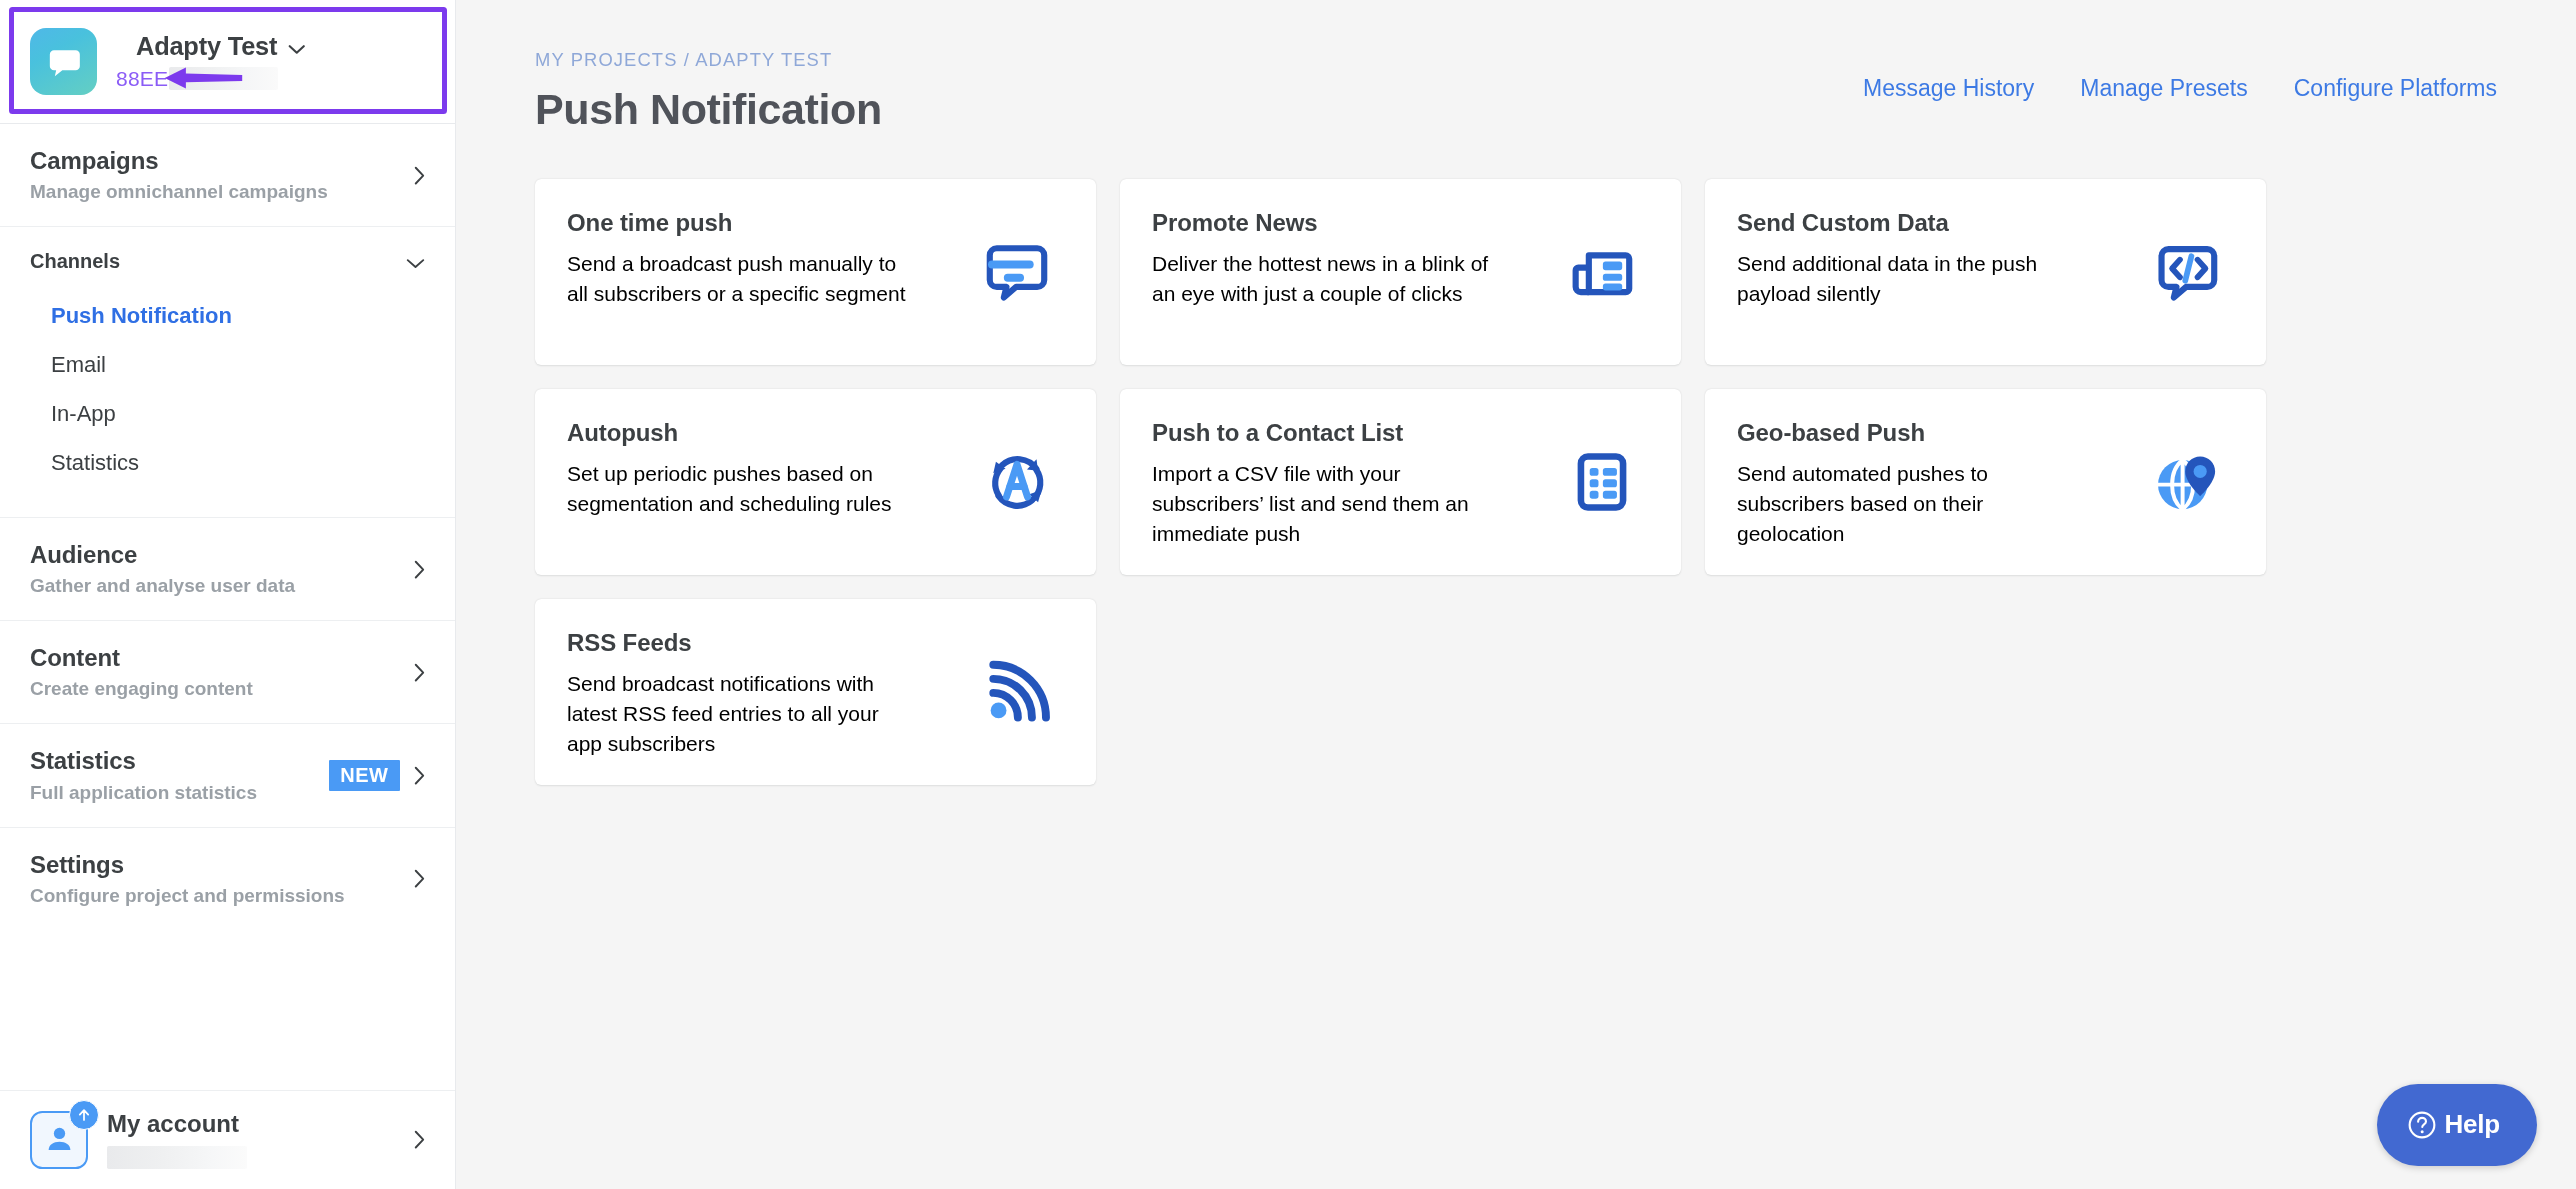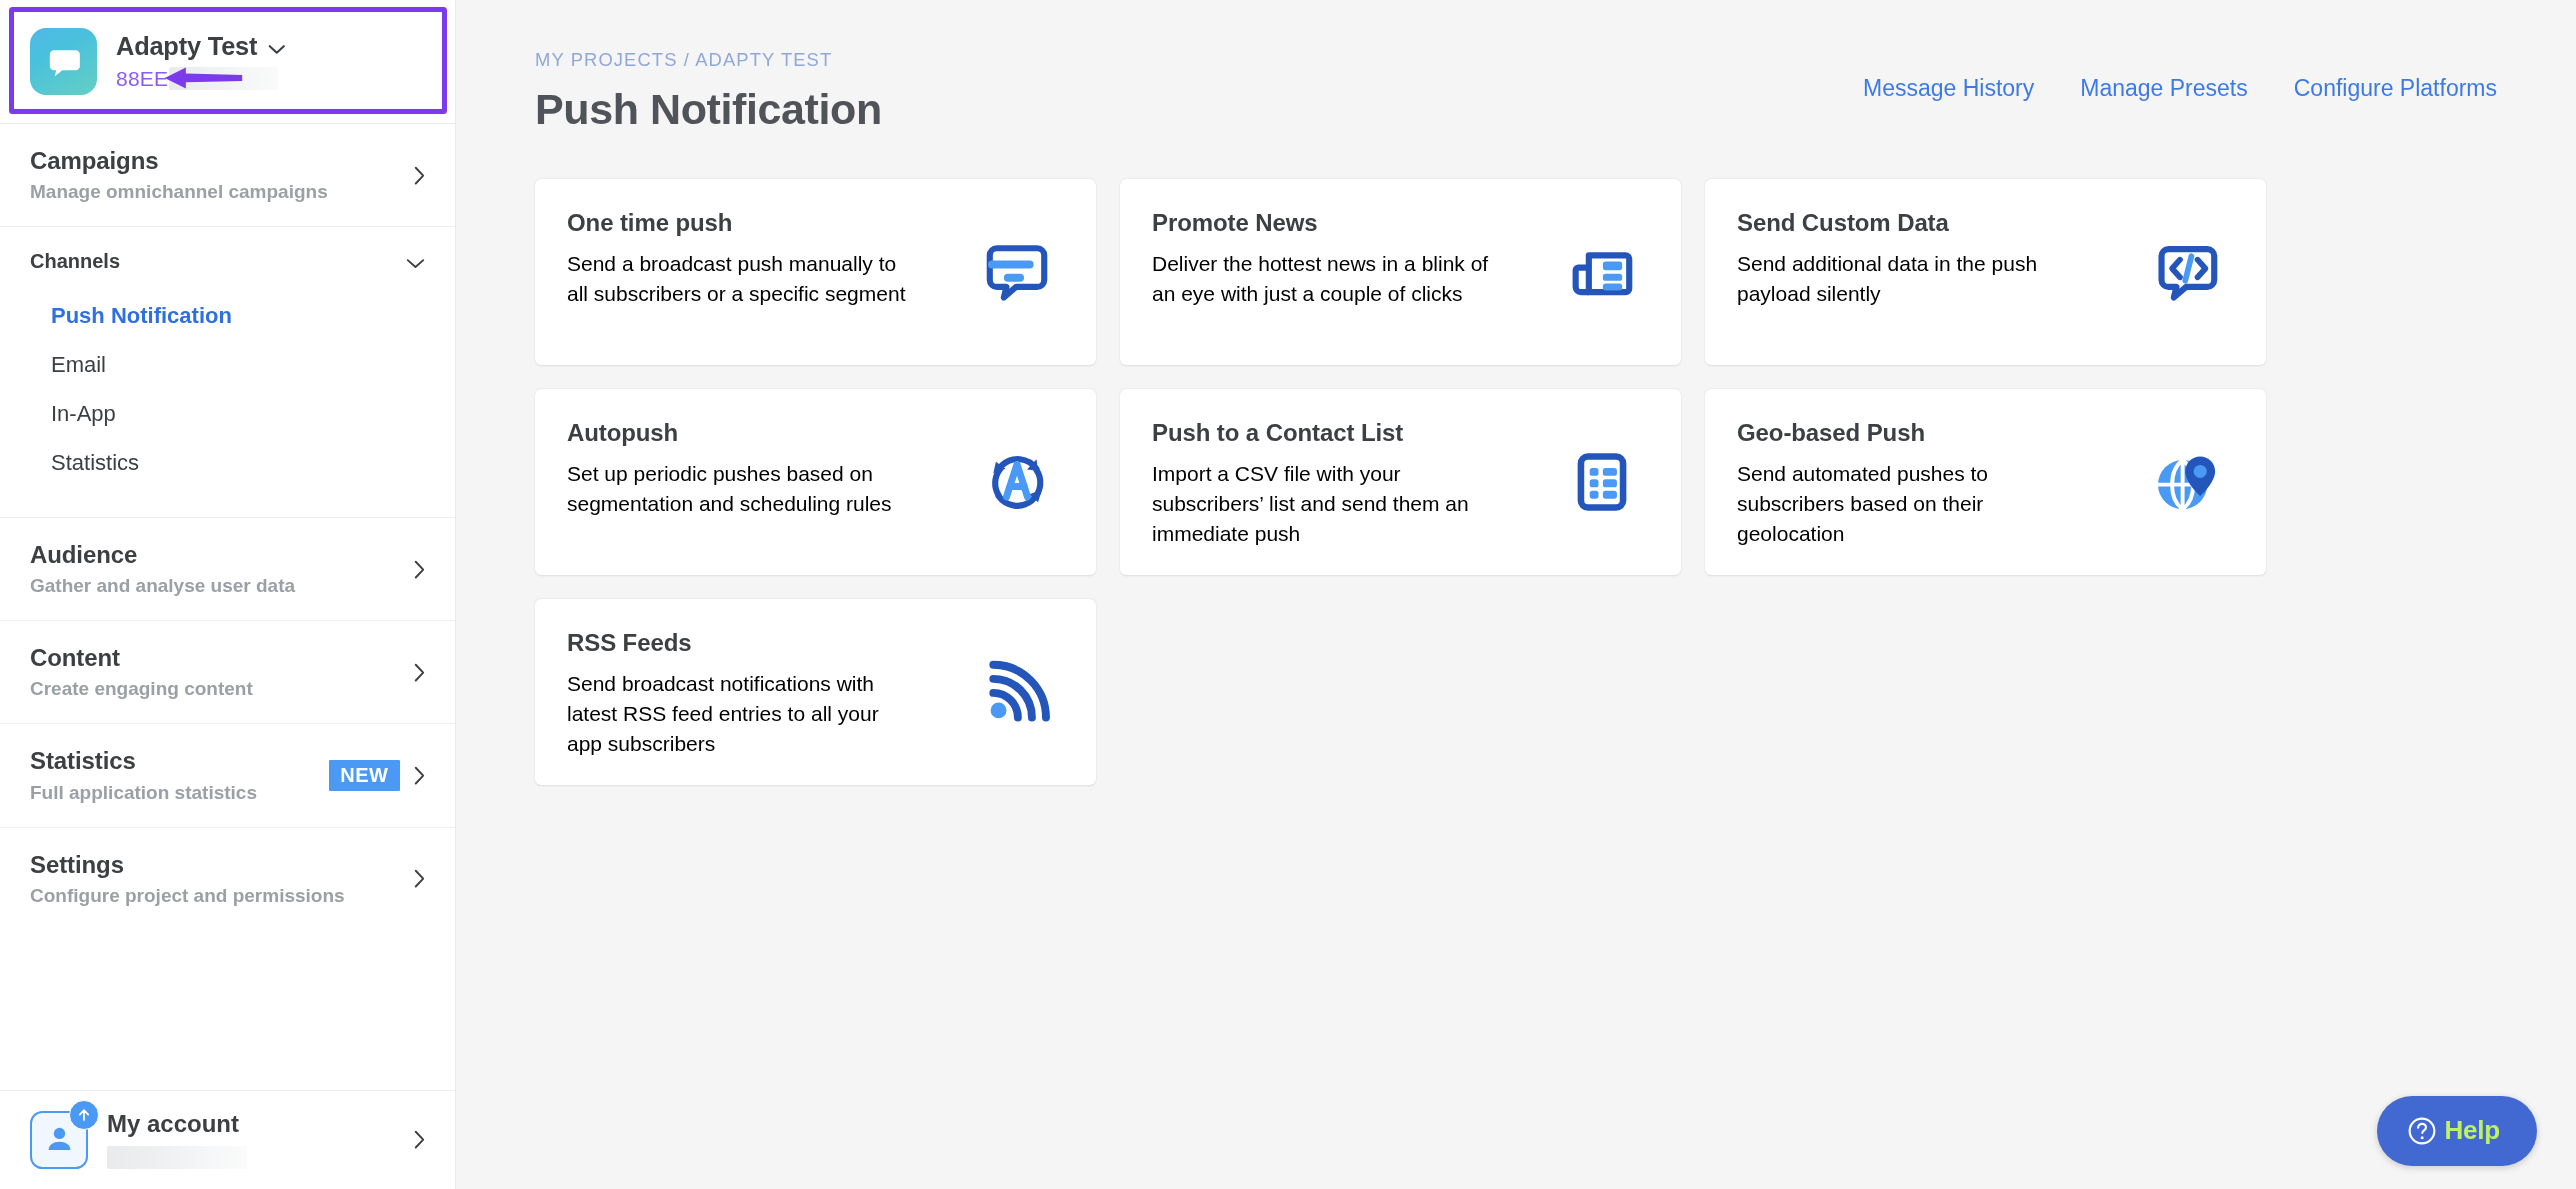--- a/index.html
+++ b/index.html
@@ -46,21 +46,21 @@
     border-radius: 16px;
     background: linear-gradient(150deg, #4fb8e8 0%, #49c1dd 35%, #64cfc3 100%);
     flex: 0 0 67px;
     display: flex; align-items: center; justify-content: center;
     position: relative; z-index: 2;
   }
   .app-icon svg { width: 40px; height: 40px; display: block; }
   .project-meta { margin-left: 19px; position: relative; z-index: 2; }
   .project-name-row { display: flex; align-items: center; gap: 10.5px; }
   .project-name {
-    font-size: 25.4px; font-weight: 700; color: #3c4043; letter-spacing: -0.2px;
+    font-size: 25.4px; font-weight: 700; color: #3c4043; letter-spacing: -0.2px; margin-left: 20px;
   }
   .chev-down-sm {
     width: 17.5px; height: 10.5px; display: inline-block;
   }
   .project-id-row { display: flex; align-items: center; margin-top: 5.3px; }
   .project-id {
     font-size: 21px; color: #8b5cf6; letter-spacing: 0.2px;
   }
   .redact {
     display: inline-block;
@@ -204,23 +204,23 @@
     display: flex; align-items: center; justify-content: center;
     margin-top: 19px; margin-right: 3.5px;
   }
   .card-icon svg { width: 72px; height: 72px; display: block; }
 
   
   .help-btn {
     position: absolute;
     right: 39px; bottom: 24.5px;
     background: #4269d1;
-    color: #bef264;
+    color: #ffffff;
     border-radius: 42px;
-    height: 70px;
+    height: 82px;
     padding: 0 37px 0 30px;
     display: flex; align-items: center; gap: 7px;
     box-shadow: 0 1.8px 7px rgba(0,0,0,.18);
     cursor: pointer;
   }
   .help-btn svg { width: 30px; height: 30px; display: block; }
   .help-label { font-size: 26px; font-weight: 700; letter-spacing: -0.2px; }
 </style>
 </head>
 <body>

